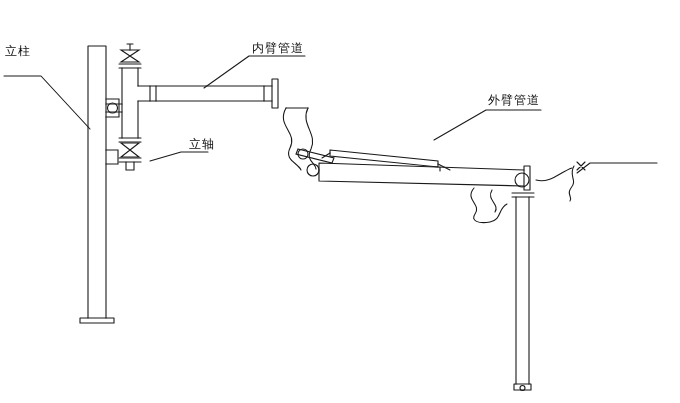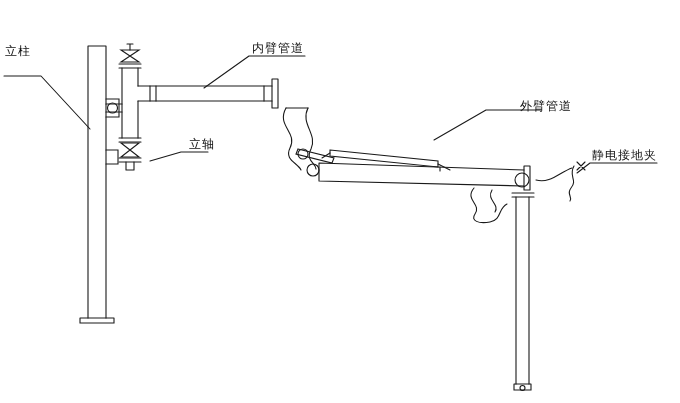--- a/index.html
+++ b/index.html
@@ -106,17 +106,16 @@
         <path d="M486,110 H541 M486,110 L434,140"></path>
         <path d="M590,163 H657 M590,163 L577,173"></path>
       </g>
 
     </g>
   </svg>
 
   <span class="callout" style="left:5px;top:43px;">立柱</span>
   <span class="callout" style="left:252px;top:40px;">内臂管道</span>
   <span class="callout" style="left:189px;top:136px;">立轴</span>
-  <span class="callout" style="left:488px;top:98px;margin-left:32px;">外臂管道</span>
-  <span class="callout" style="left:592px;top:147px;">静电接地夹</span>
+  <span class="callout" style="left:488px;top:92px;">外臂管道</span>
 
 
 </div>
 
 </body></html>

